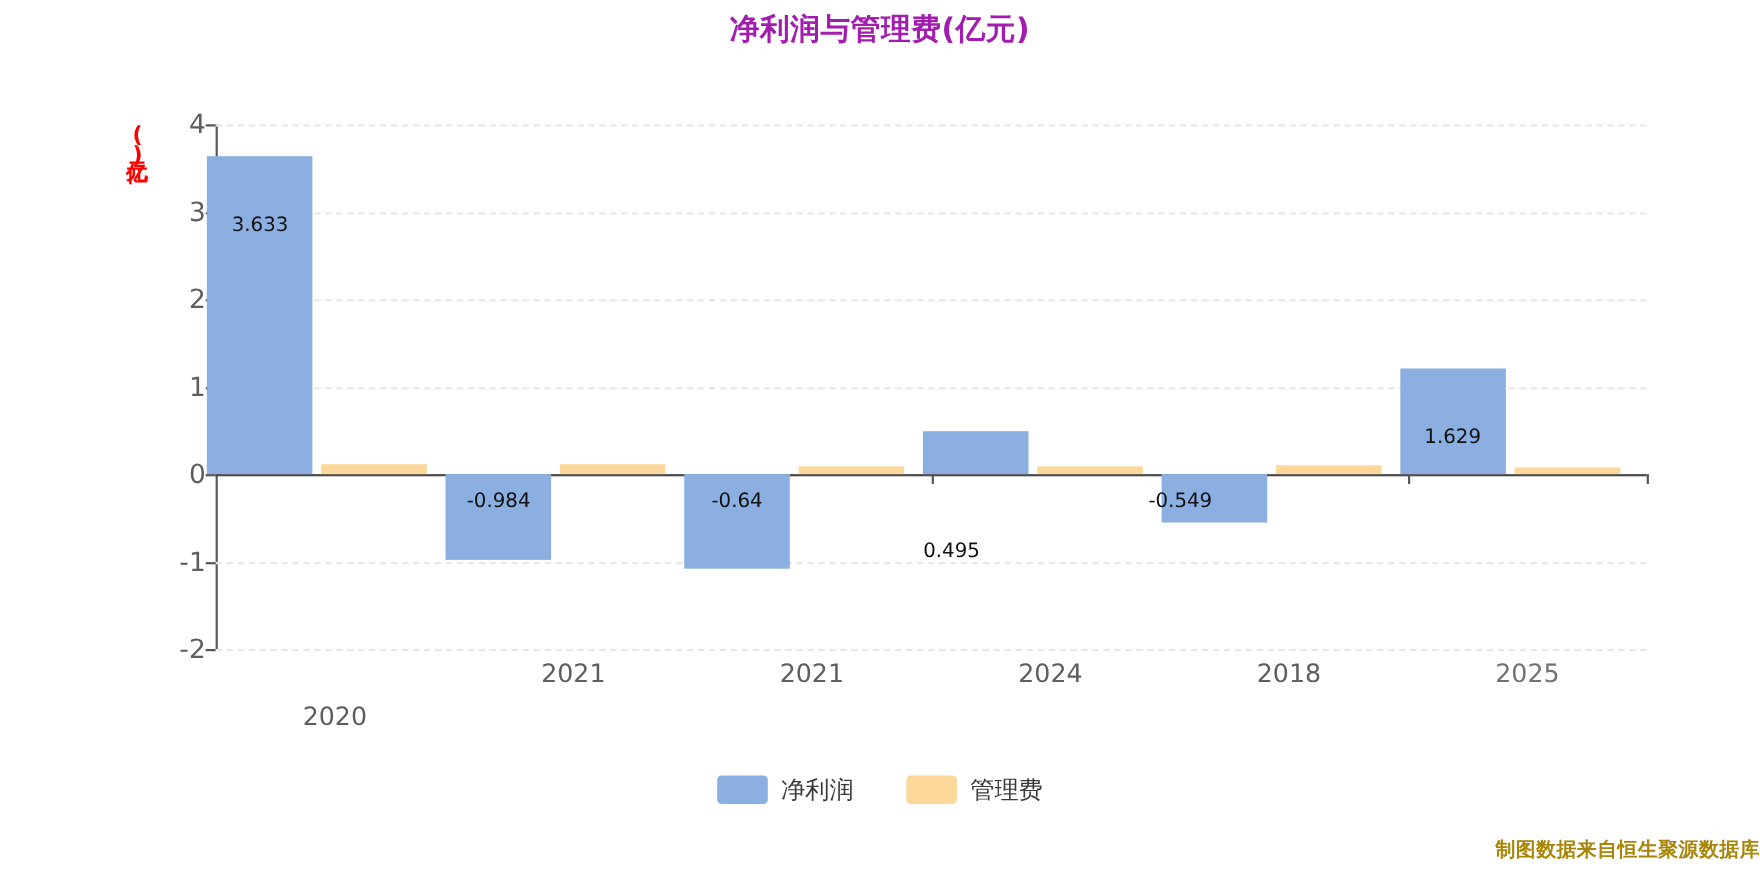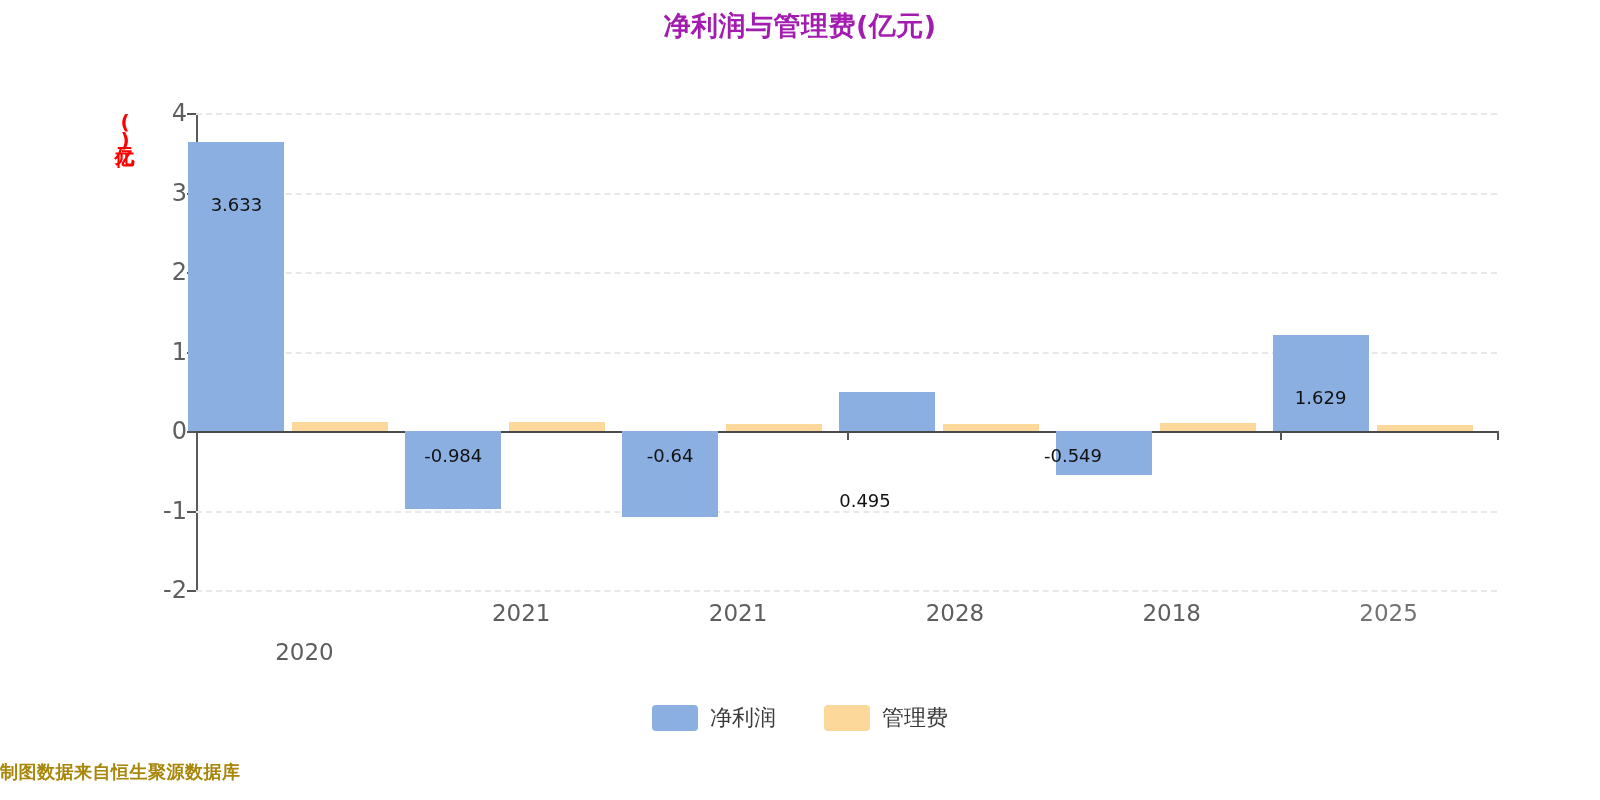--- a/index.html
+++ b/index.html
@@ -67,21 +67,21 @@
   #legend{
     position:absolute;left:0;top:703px;width:1600px;
     display:flex;justify-content:center;align-items:center;gap:48px;
   }
   .legend-item{display:flex;align-items:center;gap:12px;}
   .legend-swatch{width:46px;height:26px;border-radius:4px;}
   .legend-text{font-size:22px;color:#3a3a3a;}
 
   
   #footer{
-    position:absolute;left:0;top:760px;width:1600px;text-align:left;
+    position:absolute;left:0;top:760px;width:1600px;text-align:right;
     font-size:18px;color:#a8860a;font-weight:bold;letter-spacing:0.5px;
   }
 </style>
 </head>
 <body>
 
 <div id="chart-title" style="color: #a21caf;">净利润与管理费(亿元)</div>
 
 <div id="yaxis-unit" style="color: rgb(255, 0, 0);">(亿元)</div>
 
@@ -144,15 +144,15 @@
 <div class="ylabel" style="top: 113px; color: rgb(94, 94, 94);">4</div>
 <div class="ylabel" style="top: 192.5px; color: rgb(94, 94, 94);">3</div>
 <div class="ylabel" style="top: 272px; color: rgb(94, 94, 94);">2</div>
 <div class="ylabel" style="top: 351.5px; color: rgb(94, 94, 94);">1</div>
 <div class="ylabel" style="top: 431px; color: rgb(94, 94, 94);">0</div>
 <div class="ylabel" style="top: 510.5px; color: rgb(94, 94, 94);">-1</div>
 <div class="ylabel" style="top: 590px; color: rgb(94, 94, 94);">-2</div>
 <div class="xlabel" style="left: 224.417px; color: rgb(94, 94, 94); margin-top: 39px;">2020</div>
 <div class="xlabel" style="left: 441.25px; color: rgb(94, 94, 94);">2021</div>
 <div class="xlabel" style="left: 658.083px; color: rgb(94, 94, 94);">2021</div>
-<div class="xlabel" style="left: 874.917px; color: rgb(94, 94, 94);">2028</div>
+<div class="xlabel" style="left: 874.917px; color: rgb(94, 94, 94);">2024</div>
 <div class="xlabel" style="left: 1091.75px; color: rgb(94, 94, 94);">2018</div>
 <div class="xlabel" style="left: 1308.58px; color: #737373;">2025</div>
 
 </body></html>

